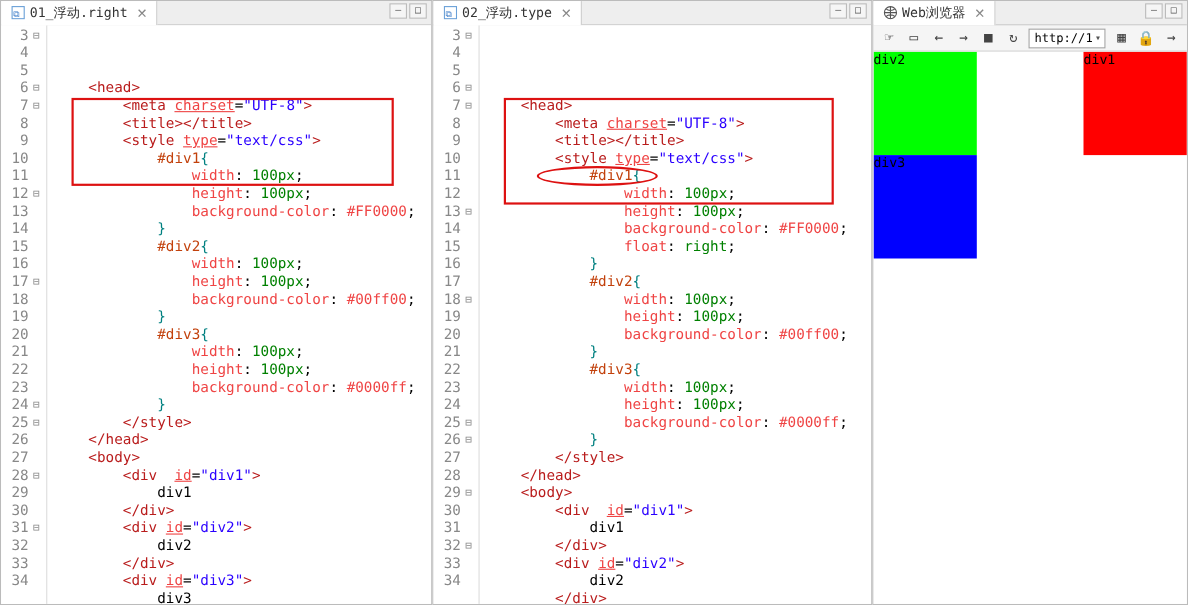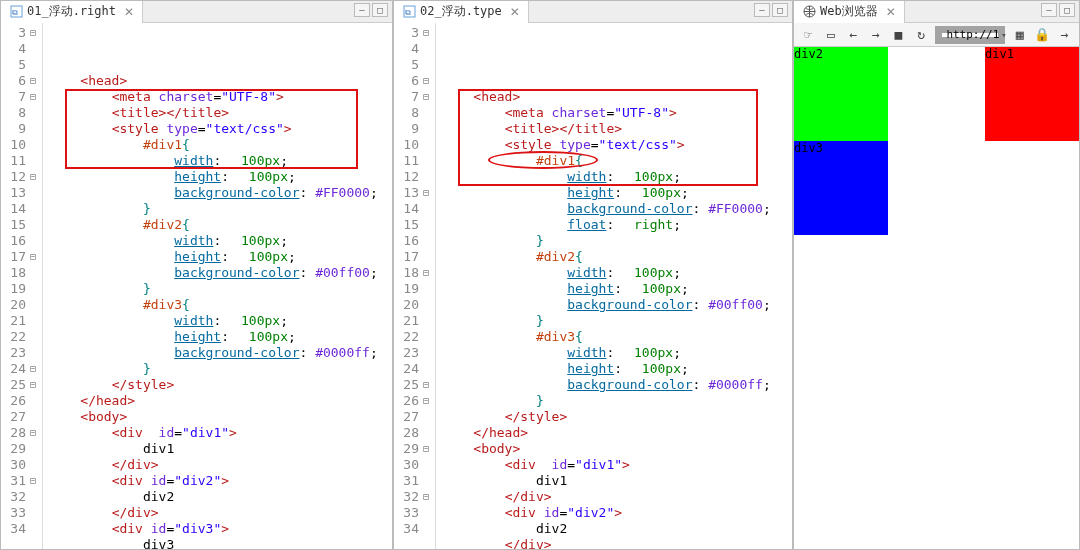--- a/index.html
+++ b/index.html
@@ -101,27 +101,27 @@
     font-family: Consolas, monospace;
     font-size: 13px;
     line-height: 16px;
     white-space: pre;
     padding: 2px 0 0 6px;
     position: relative;
     color: #000;
   }
   .code .line { height: 16px; }
   .t-tag { color: #b91c1c; }
-  .t-attrn { color: #6d28d9; }
+  .t-attrn { color: #ef4444; text-decoration: underline; }
   .t-attrv { color: #2A00FF; }
   .t-sep { color: #000; }
   .t-sel { color: #c2410c; }
-  .t-prop { color: #0369a1; text-decoration: underline; }
-  .t-val { color: #008000; margin-left: 12px; }
-  .t-hex { color: #6d28d9; }
+  .t-prop { color: #ef4444; }
+  .t-val { color: #008000; }
+  .t-hex { color: #ef4444; }
   .t-rule { color: #008080; }
   .t-txt { color: #000; }
 
   .hlbox1 {
     position: absolute;
     border: 2px solid #d11;
     pointer-events: none;
   }
   .ellipse {
     position: absolute;
@@ -144,21 +144,21 @@
     width: 18px; height: 18px;
     display: flex;
     align-items: center;
     justify-content: center;
     color: #444;
     cursor: pointer;
     font-size: 13px;
   }
   .url {
     height: 18px;
-    border: 7px solid #a3a3a3;
+    border: 1px solid #a3a3a3;
     background: #fff;
     padding: 0 4px;
     font-size: 11px;
     width: 70px;
     display:flex;align-items:center;gap:2px;
   }
   .url .dd { color:#555;font-size:9px; }
   .browser-body {
     flex: 1;
     background: #fff;

